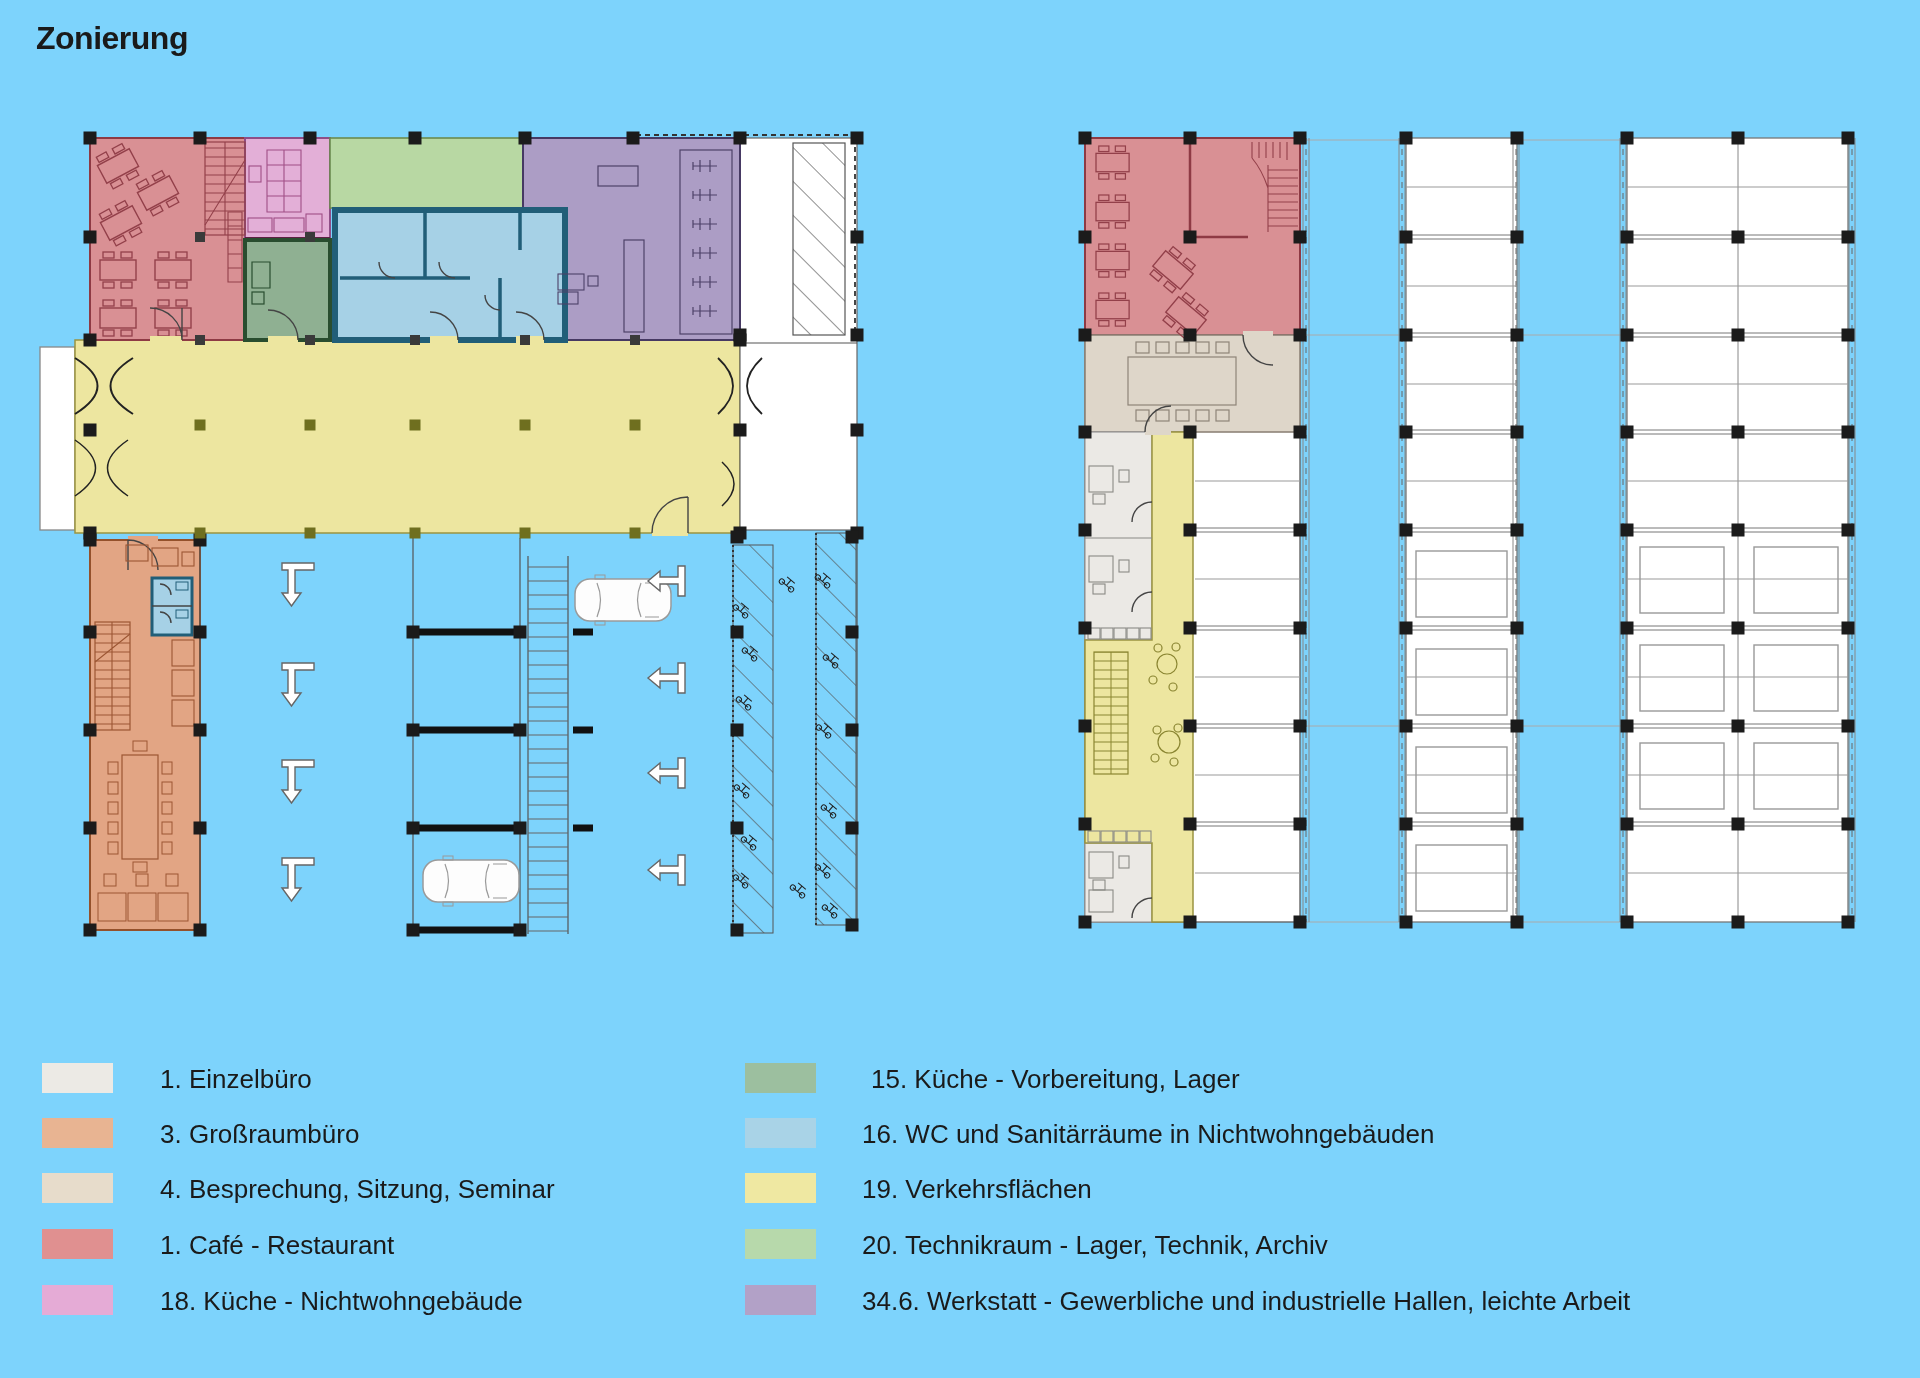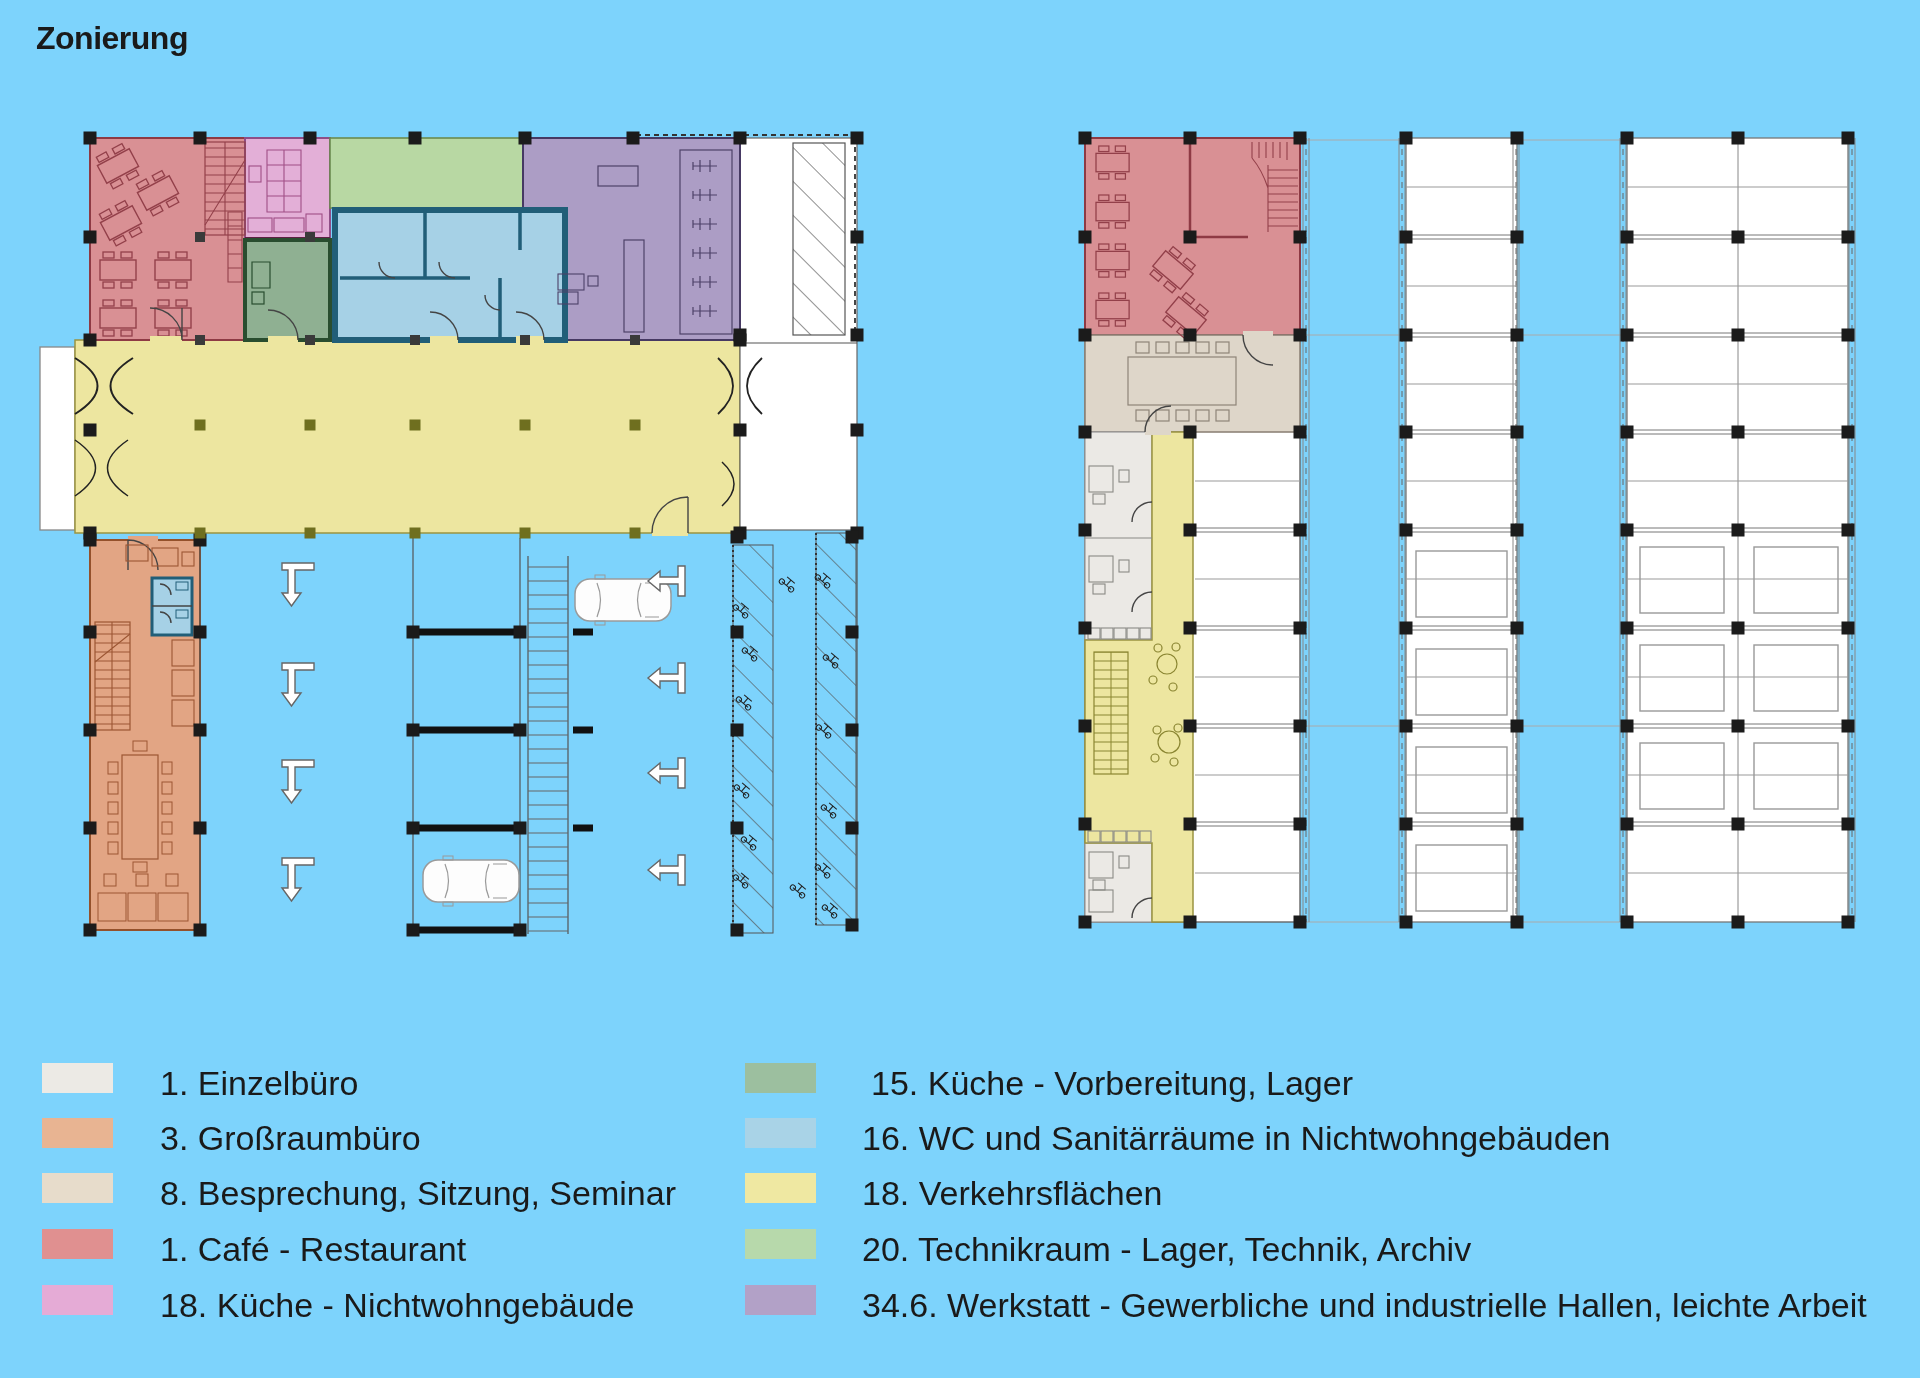--- a/index.html
+++ b/index.html
@@ -5,21 +5,21 @@
   html,body{margin:0;padding:0;background:#ffffff;}
   #canvas{position:relative;width:1920px;height:1378px;background:#7dd3fc;overflow:hidden;
           font-family:"Liberation Sans", sans-serif;color:#1a1a1a;}
   #title{position:absolute;left:36px;top:20px;font-size:32px;font-weight:bold;letter-spacing:-0.5px;}
   #subtitle{position:absolute;left:37px;top:998px;font-size:27px;font-weight:400;}
   .plan-svg{position:absolute;}
   #plan-left{left:30px;top:120px;width:840px;height:825px;}
   #plan-right{left:1078px;top:126px;width:790px;height:812px;}
   .legend-row{position:absolute;height:32px;}
   .swatch{position:absolute;width:71px;height:30px;}
-  .legend-label{position:absolute;top:1px;font-size:34px;white-space:nowrap;}
+  .legend-label{position:absolute;top:1px;font-size:26px;white-space:nowrap;}
   
   .z-cafe{fill:var(--z-cafe)} .z-pink{fill:var(--z-pink)} .z-dg{fill:var(--z-dg)}
   .z-lg{fill:var(--z-lg)} .z-wc{fill:var(--z-wc)} .z-pur{fill:var(--z-pur)}
   .z-yel{fill:var(--z-yel)} .z-or{fill:var(--z-or)} .z-bei{fill:var(--z-bei)} .z-einz{fill:var(--z-einz)}
   .ln{stroke:#555;stroke-width:1.2;fill:none}
   .ln2{stroke:#222;stroke-width:2;fill:none}
   .thick{stroke:#111;stroke-width:7;fill:none}
   .arc{stroke:#444;stroke-width:1.4;fill:none}
 </style>
 </head>
@@ -573,42 +573,42 @@
     <div class="legend-row" style="left:42px;top:1063px">
       <span class="swatch" style="background: rgb(236, 234, 229);"></span>
       <span class="legend-label" style="left:118px">1. Einzelbüro</span>
     </div>
     <div class="legend-row" style="left:42px;top:1118px">
       <span class="swatch" style="background: rgb(232, 180, 146);"></span>
       <span class="legend-label" style="left:118px">3. Großraumbüro</span>
     </div>
     <div class="legend-row" style="left:42px;top:1173px">
       <span class="swatch" style="background: rgb(231, 220, 203);"></span>
-      <span class="legend-label" style="left:118px">8. Besprechung, Sitzung, Seminar</span>
+      <span class="legend-label" style="left:118px">4. Besprechung, Sitzung, Seminar</span>
     </div>
     <div class="legend-row" style="left:42px;top:1229px">
       <span class="swatch" style="background: rgb(224, 144, 144);"></span>
       <span class="legend-label" style="left:118px">1. Café - Restaurant</span>
     </div>
     <div class="legend-row" style="left:42px;top:1285px">
       <span class="swatch" style="background: rgb(229, 171, 214);"></span>
       <span class="legend-label" style="left:118px">18. Küche - Nichtwohngebäude</span>
     </div>
 
     <div class="legend-row" style="left:745px;top:1063px">
       <span class="swatch" style="background: rgb(156, 191, 159);"></span>
       <span class="legend-label" style="left:126px">15. Küche - Vorbereitung, Lager</span>
     </div>
     <div class="legend-row" style="left:745px;top:1118px">
       <span class="swatch" style="background: rgb(169, 211, 231);"></span>
       <span class="legend-label" style="left:117px">16. WC und Sanitärräume in Nichtwohngebäuden</span>
     </div>
     <div class="legend-row" style="left:745px;top:1173px">
       <span class="swatch" style="background: rgb(239, 232, 162);"></span>
-      <span class="legend-label" style="left:117px">18. Verkehrsflächen</span>
+      <span class="legend-label" style="left:117px">19. Verkehrsflächen</span>
     </div>
     <div class="legend-row" style="left:745px;top:1229px">
       <span class="swatch" style="background: rgb(183, 217, 171);"></span>
       <span class="legend-label" style="left:117px">20. Technikraum - Lager, Technik, Archiv</span>
     </div>
     <div class="legend-row" style="left:745px;top:1285px">
       <span class="swatch" style="background: rgb(178, 161, 199);"></span>
       <span class="legend-label" style="left:117px">34.6. Werkstatt - Gewerbliche und industrielle Hallen, leichte Arbeit</span>
     </div>
   </div>

